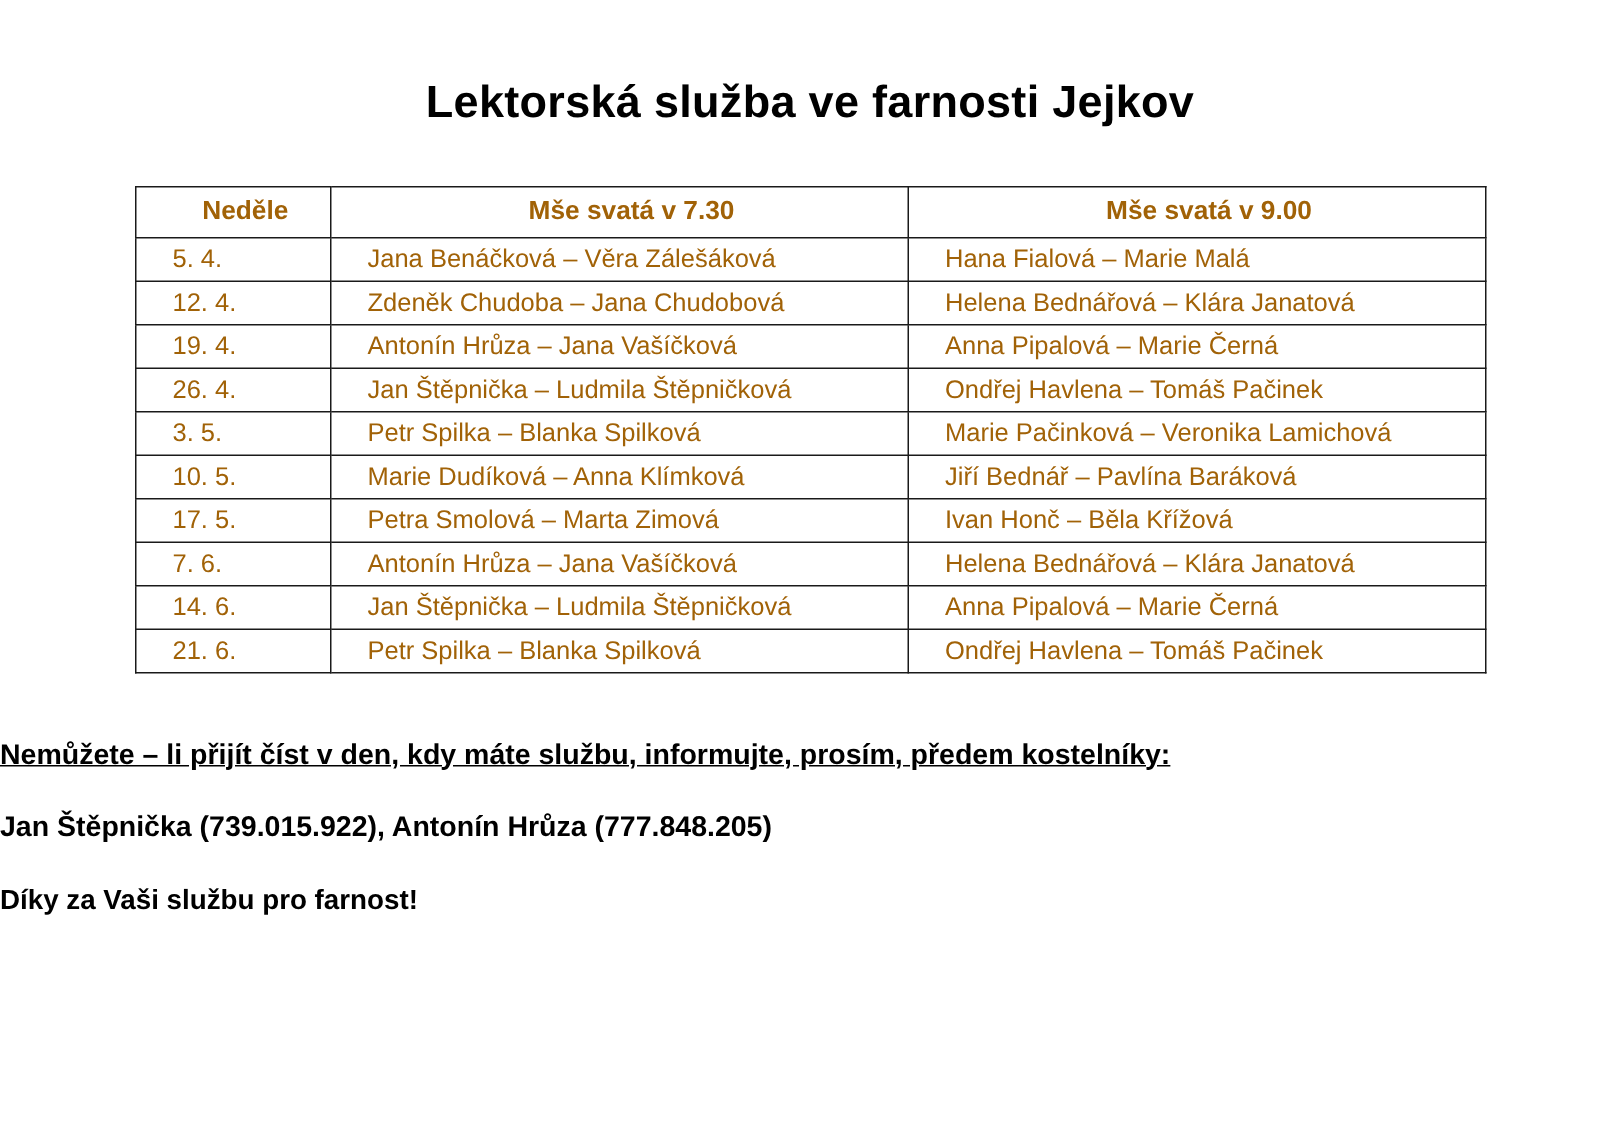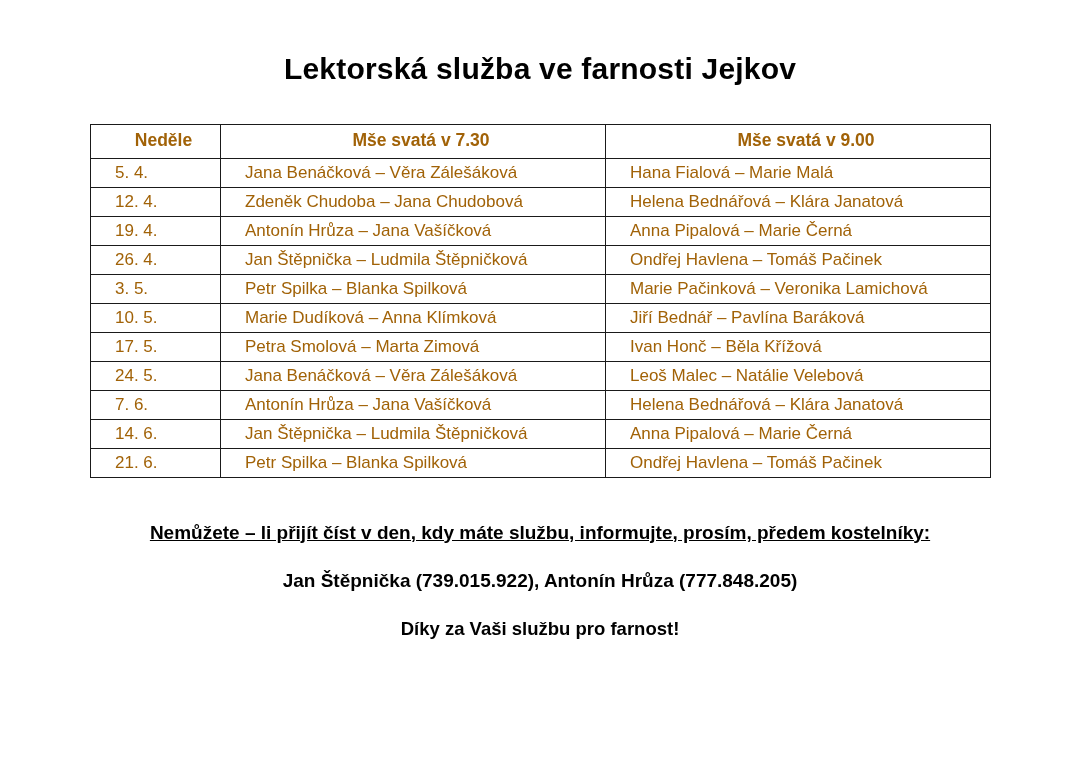--- a/index.html
+++ b/index.html
@@ -57,21 +57,21 @@
   table.schedule col.c-mass { width: 385px; }
   td.date-cell {
     text-align: left;
   }
   td.name-cell {
     text-align: left;
     padding-left: 14px;
   }
   .footer {
     margin-top: 44px;
-    text-align: center;
+    text-align: left;
   }
   .footer .note {
     font-size: 19px;
     font-weight: bold;
     text-decoration: underline;
     margin: 0 0 26px 0;
   }
   .footer .contacts {
     font-size: 19px;
     font-weight: bold;
@@ -134,25 +134,20 @@
             <td class="date-cell">10. 5.</td>
             <td class="name-cell">Marie Dudíková – Anna Klímková</td>
             <td class="name-cell">Jiří Bednář – Pavlína Baráková</td>
           </tr>
           <tr>
             <td class="date-cell">17. 5.</td>
             <td class="name-cell">Petra Smolová – Marta Zimová</td>
             <td class="name-cell">Ivan Honč – Běla Křížová</td>
           </tr>
           <tr>
-            <td class="date-cell">24. 5.</td>
-            <td class="name-cell">Jana Benáčková – Věra Zálešáková</td>
-            <td class="name-cell">Leoš Malec – Natálie Velebová</td>
-          </tr>
-          <tr>
             <td class="date-cell">7. 6.</td>
             <td class="name-cell">Antonín Hrůza – Jana Vašíčková</td>
             <td class="name-cell">Helena Bednářová – Klára Janatová</td>
           </tr>
           <tr>
             <td class="date-cell">14. 6.</td>
             <td class="name-cell">Jan Štěpnička – Ludmila Štěpničková</td>
             <td class="name-cell">Anna Pipalová – Marie Černá</td>
           </tr>
           <tr>

